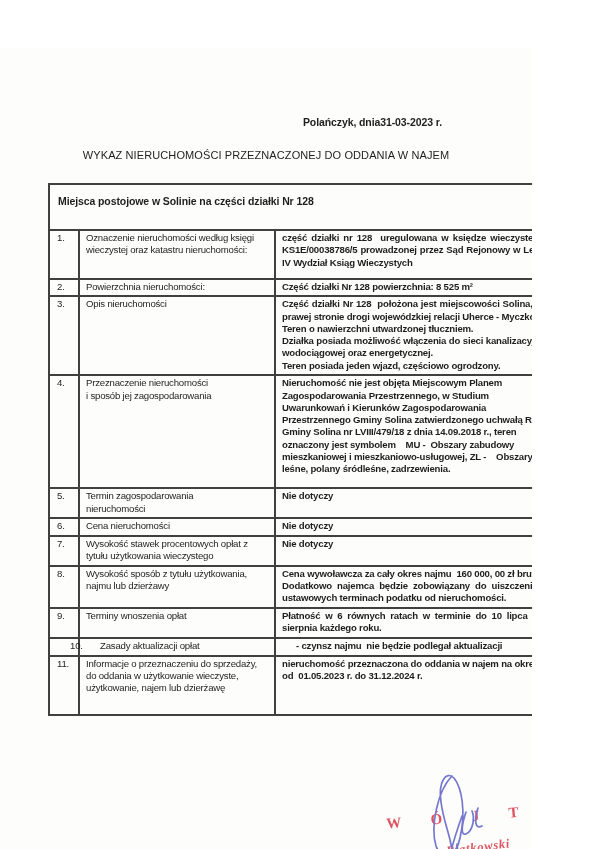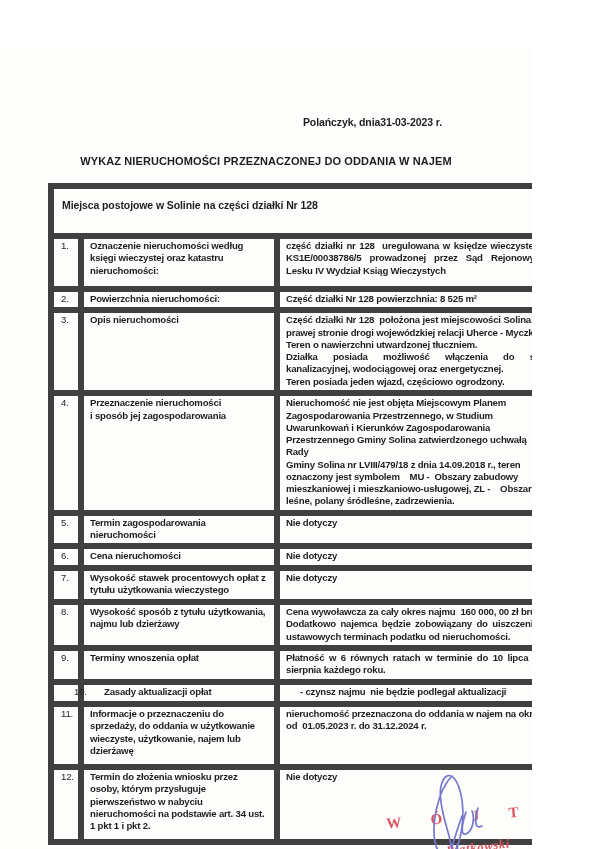--- a/index.html
+++ b/index.html
@@ -10,42 +10,42 @@
     font-family:"Liberation Sans",sans-serif;
     color:#1e1e1e;
     overflow:hidden;
     margin-top:48px;
   }
   .date-line{
     position:absolute;top:68px;right:90px;
     font-size:10.5px;font-weight:700;letter-spacing:-0.1px;
   }
   .doc-title{
-    position:absolute;top:107px;left:0;width:100%;
-    text-align:center;font-size:11px;font-weight:700;letter-spacing:0.1px;
+    position:absolute;top:101px;left:0;width:100%;
+    text-align:center;font-size:11px;font-weight:400;letter-spacing:0.1px;
   }
   table.doc-table{
     position:absolute;top:135px;left:48px;width:508px;
     border-collapse:collapse;table-layout:fixed;
   }
   .doc-table td{
-    border:6px solid #404040;
+    border:2px solid #404040;
     vertical-align:top;
     padding:1px 6px 2px 6px;
     font-size:9.6px;line-height:1.28;letter-spacing:-0.2px;
   }
   td.caption-cell{
     font-size:10.5px;font-weight:700;
     padding:10px 8px 4px 8px;height:30px;letter-spacing:-0.1px;
   }
   col.c-num{width:30px;}
   col.c-label{width:196px;}
   col.c-value{width:282px;}
   td.num{padding-left:7px;}
-  td.label{font-weight:700;white-space:pre-wrap;}
+  td.label{font-weight:400;white-space:pre-wrap;}
   td.value{white-space:pre-wrap;font-weight:bold;}
   td.value.justify{text-align:justify;}
   tr.r1 td{height:44px;}
   tr.r2 td{height:12px;}
   tr.r3 td{height:74px;}
   tr.r4 td{height:108px;}
   tr.r5 td{height:24px;}
   tr.r6 td{height:13px;}
   tr.r7 td{height:25px;}
   tr.r8 td{height:34px;}
@@ -152,25 +152,20 @@
         <td class="num">10.</td>
         <td class="label">Zasady aktualizacji opłat</td>
         <td class="value">- czynsz najmu  nie będzie podlegał aktualizacji</td>
       </tr>
       <tr class="r11">
         <td class="num">11.</td>
         <td class="label">Informacje o przeznaczeniu do sprzedaży, do oddania w użytkowanie wieczyste, użytkowanie, najem lub dzierżawę</td>
         <td class="value">nieruchomość przeznaczona do oddania w najem na okres
 od  01.05.2023 r. do 31.12.2024 r.</td>
       </tr>
-      <tr class="r12">
-        <td class="num">12.</td>
-        <td class="label">Termin do złożenia wniosku przez osoby, którym przysługuje pierwszeństwo w nabyciu nieruchomości na podstawie art. 34 ust. 1 pkt 1 i pkt 2.</td>
-        <td class="value">Nie dotyczy</td>
-      </tr>
     </tbody>
   </table>
 
   <div class="signature">
     <svg class="ink-sign" width="120" height="128" viewBox="0 0 120 128" aria-hidden="true">
       <path d="M50 10 C36 24 28 60 34 80 C39 95 54 92 58 72 C64 46 60 22 52 12 C44 4 36 16 39 36 C42 60 52 76 50 96 C49 110 43 122 45 106 C47 88 55 64 60 50 M64 46 C60 58 58 70 64 68 C71 65 73 52 70 45 M76 42 C72 54 73 64 80 60 M55 78 C57 94 58 106 52 124" fill="none" stroke="#7678cd" stroke-width="1.7" stroke-linecap="round"></path>
     </svg>
     <div class="stamp-title">W Ó J T</div>
     <div class="stamp-name">mgr Adam Piątkowski</div>
   </div>

